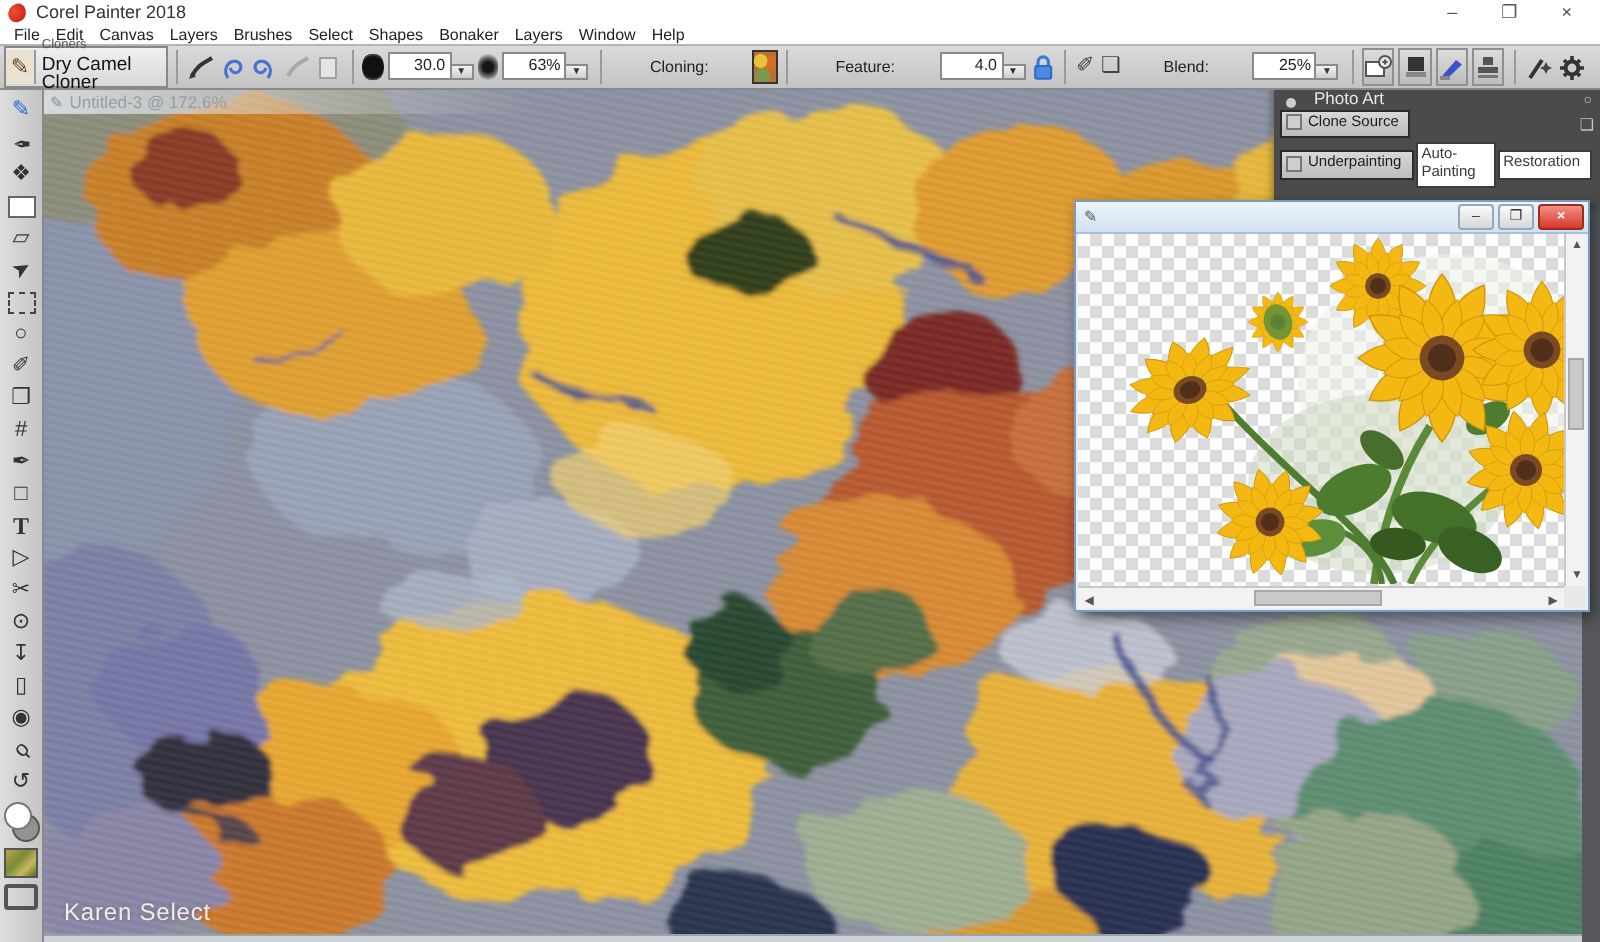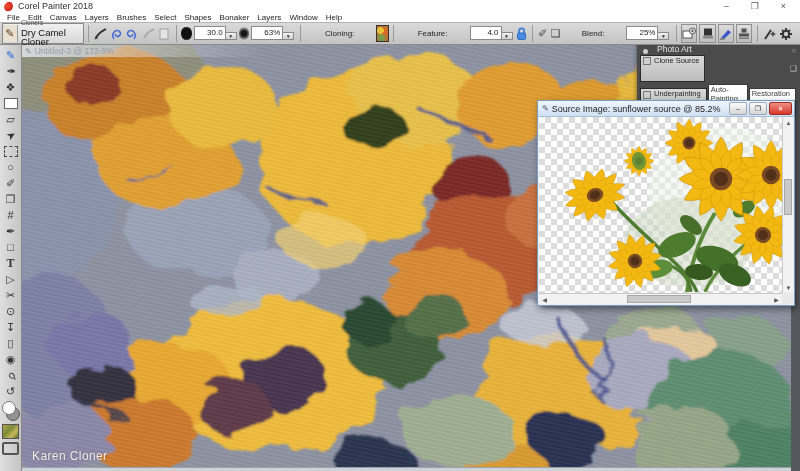--- a/index.html
+++ b/index.html
@@ -88,21 +88,21 @@
   
   #photo-art{position:absolute;left:637px;top:40px;width:163px;height:62px;background:#4b4b4b;
              z-index:10;box-shadow:-1px 2px 4px rgba(0,0,0,.35);}
   #pa-header{height:13px;display:flex;align-items:flex-end;padding:1px 4px 0 6px;}
   #pa-bullet{width:5px;height:5px;border-radius:50%;background:#cfcfcf;margin-right:9px;}
   #pa-title{font-size:8.5px;color:#e8e8e8;}
   #pa-gear{margin-left:auto;font-size:7px;color:#c0c0c0;}
   .pa-row{display:flex;align-items:center;padding:1px 3px;}
   .pa-tab{display:inline-flex;align-items:center;gap:3px;font-size:7.5px;color:#1d1d1d;
           background:linear-gradient(#d8d8d8,#bcbcbc);border:1px solid #2a2a2a;
-          padding:1px 5px 16px 2px;margin-right:1px;line-height:1.1;}
+          padding:1px 5px 3px 2px;margin-right:1px;line-height:1.1;}
   .pa-tab .chk{width:6px;height:6px;border:1px solid #777;background:#cecece;display:inline-block;}
   .pa-tab.inactive{background:#ffffff;color:#3a3a3a;border-color:#3a3a3a;}
   .pa-right-icon{margin-left:auto;font-size:8px;color:#c4c4c4;}
   
   #src-win{position:absolute;left:537px;top:100px;width:258px;height:206px;z-index:20;
            border:1px solid #7a9cc0;background:#e9eef5;box-sizing:border-box;
            box-shadow:2px 3px 7px rgba(0,0,0,.45);}
   #src-titlebar{height:16px;background:linear-gradient(#eef5fc,#cfe1f2);border-bottom:1px solid #a8bedb;
                 display:flex;align-items:center;padding:0 2px 0 4px;box-sizing:border-box;}
   #src-titlebar .pencil{font-size:8px;color:#555;margin-right:3px;}
@@ -197,21 +197,21 @@
       <path d="M150 120 q -20 18 -44 16" stroke="#5560a0" stroke-width="3" fill="none" opacity=".8"></path>
       <path d="M60 360 q 20 14 44 10" stroke="#3a3a52" stroke-width="3" fill="none" opacity=".8"></path>
     </g>
   </svg>
 </div>
 
 <div id="doc-tab">
   <span class="pencil">✎</span>
   <span class="t">Untitled-3 @ 172.6%</span>
 </div>
-<div id="signature">Karen Cloner</div>
+<div id="signature">Karen Select</div>
 <div id="right-strip"></div>
 <div id="bottom-strip"></div>
 
 <div id="titlebar">
   <span id="app-logo"></span>
   <span id="app-title">Corel Painter 2018</span>
   <span id="win-controls">
     <span>–</span>
     <span>❐</span>
     <span>×</span>
@@ -408,21 +408,20 @@
     </span>
     <span class="pa-tab inactive">
       <span>Restoration</span>
     </span>
   </div>
 </div>
 
 <div id="src-win">
   <div id="src-titlebar">
     <span class="pencil">✎</span>
-    <span id="src-title">Source Image: sunflower source @ 85.2%</span>
     <span id="src-btns">
       <span class="src-btn">–</span>
       <span class="src-btn">❐</span>
       <span class="src-btn close">×</span>
     </span>
   </div>
   <div id="src-content">
     <svg width="244" height="175" viewBox="0 0 244 175">
       <defs>
         <g id="petals" fill="#f3b912" stroke="#cf9608" stroke-width=".5">

